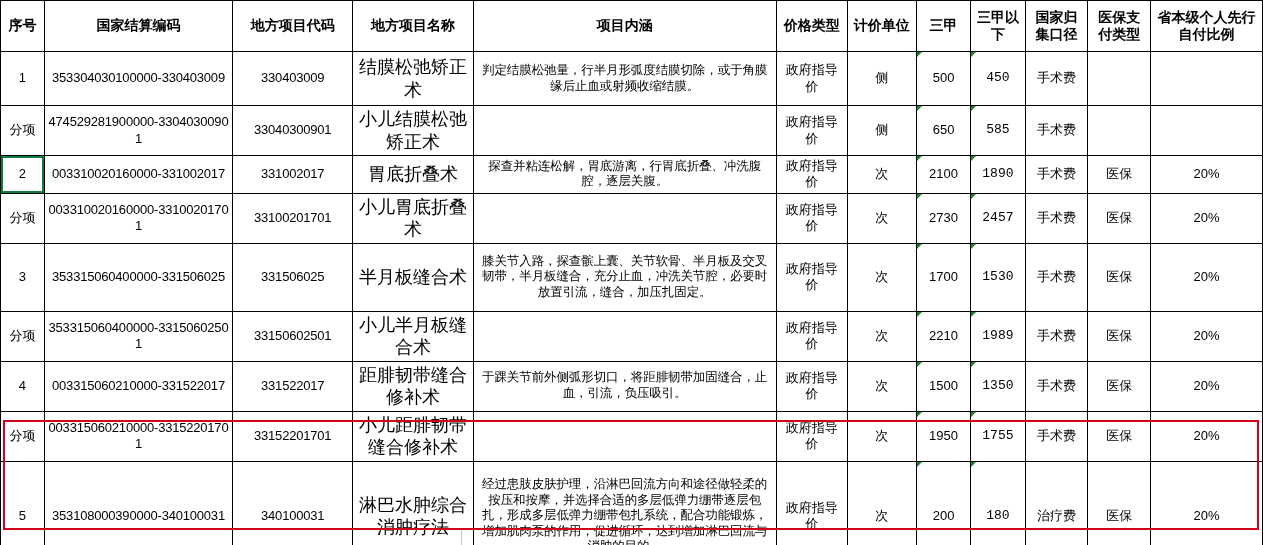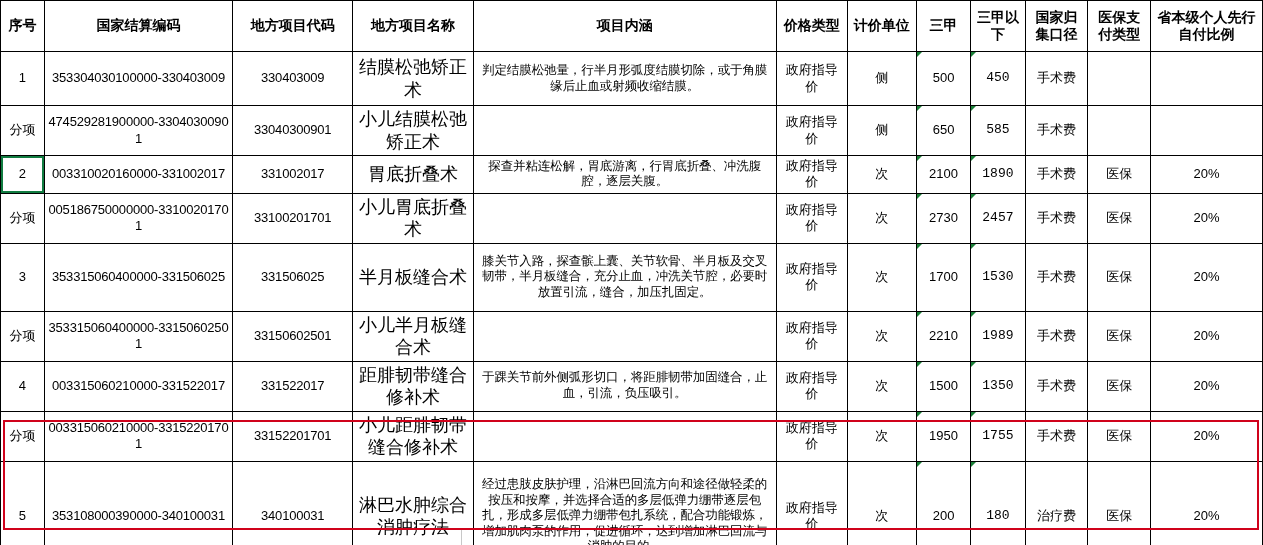--- a/index.html
+++ b/index.html
@@ -195,21 +195,21 @@
         <td class="num">次</td>
         <td class="num mark">2100</td>
         <td class="num markr">1890</td>
         <td class="num">手术费</td>
         <td class="num">医保</td>
         <td class="num">20%</td>
       </tr>
 
       <tr style="height:36px">
         <td class="sub">分项</td>
-        <td class="code">005186750000000-33100201701</td>
+        <td class="code">003310020160000-33100201701</td>
         <td class="code">33100201701</td>
         <td class="name">小儿胃底折叠术</td>
         <td class="desc"></td>
         <td class="price-type">政府指导价</td>
         <td class="num">次</td>
         <td class="num mark">2730</td>
         <td class="num markr">2457</td>
         <td class="num">手术费</td>
         <td class="num">医保</td>
         <td class="num">20%</td>

